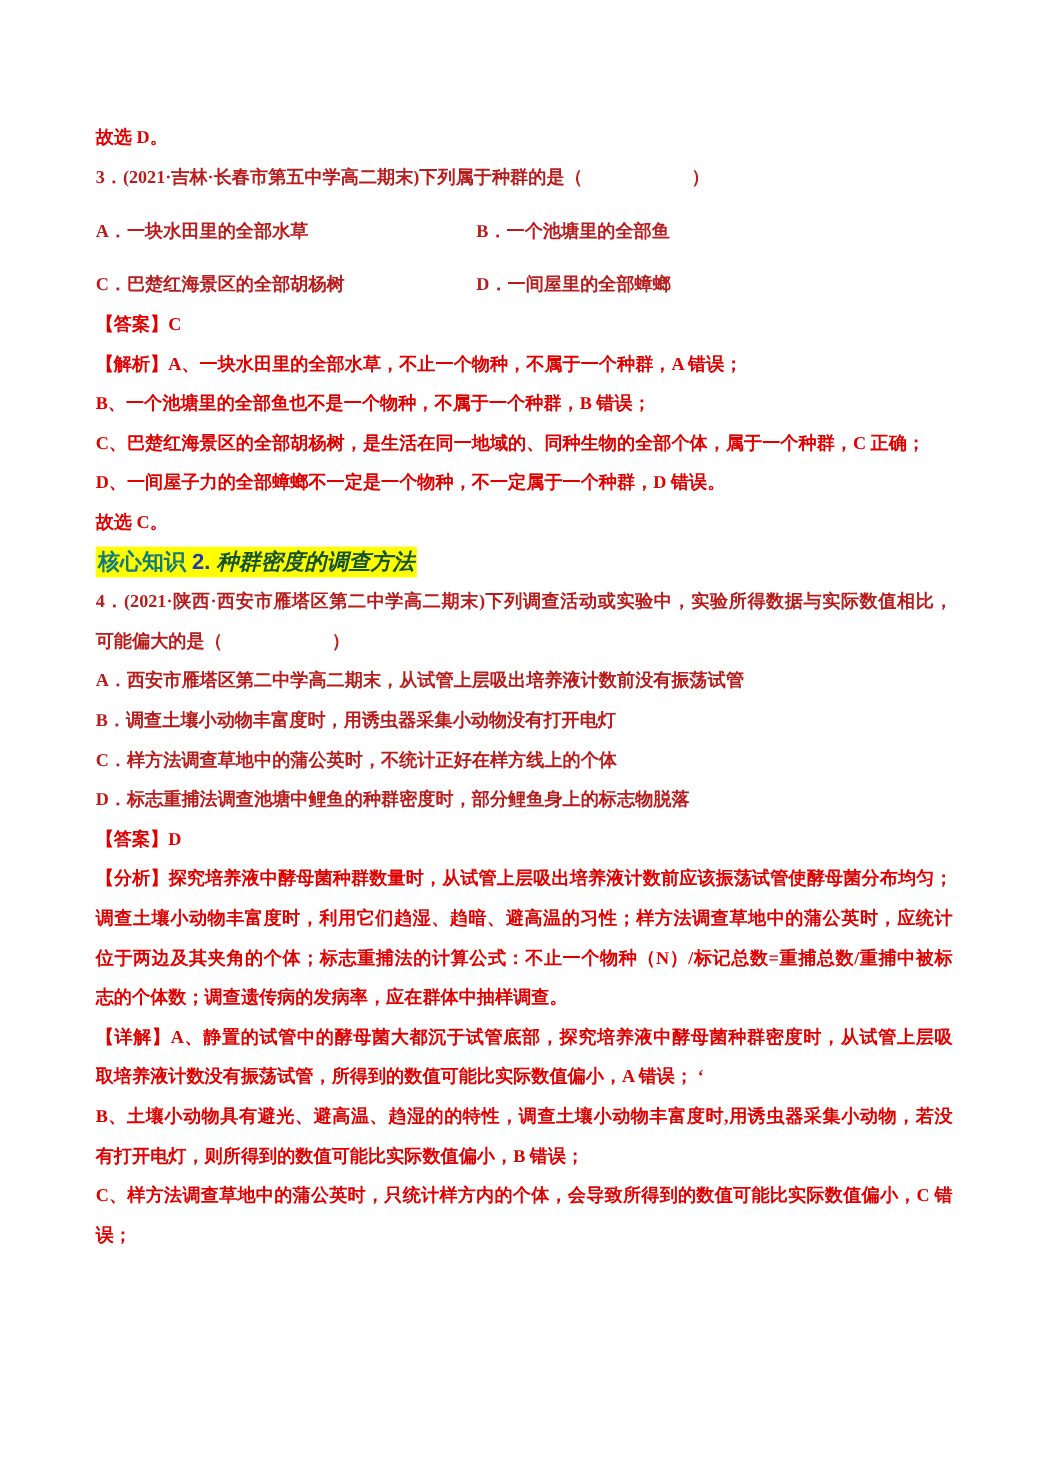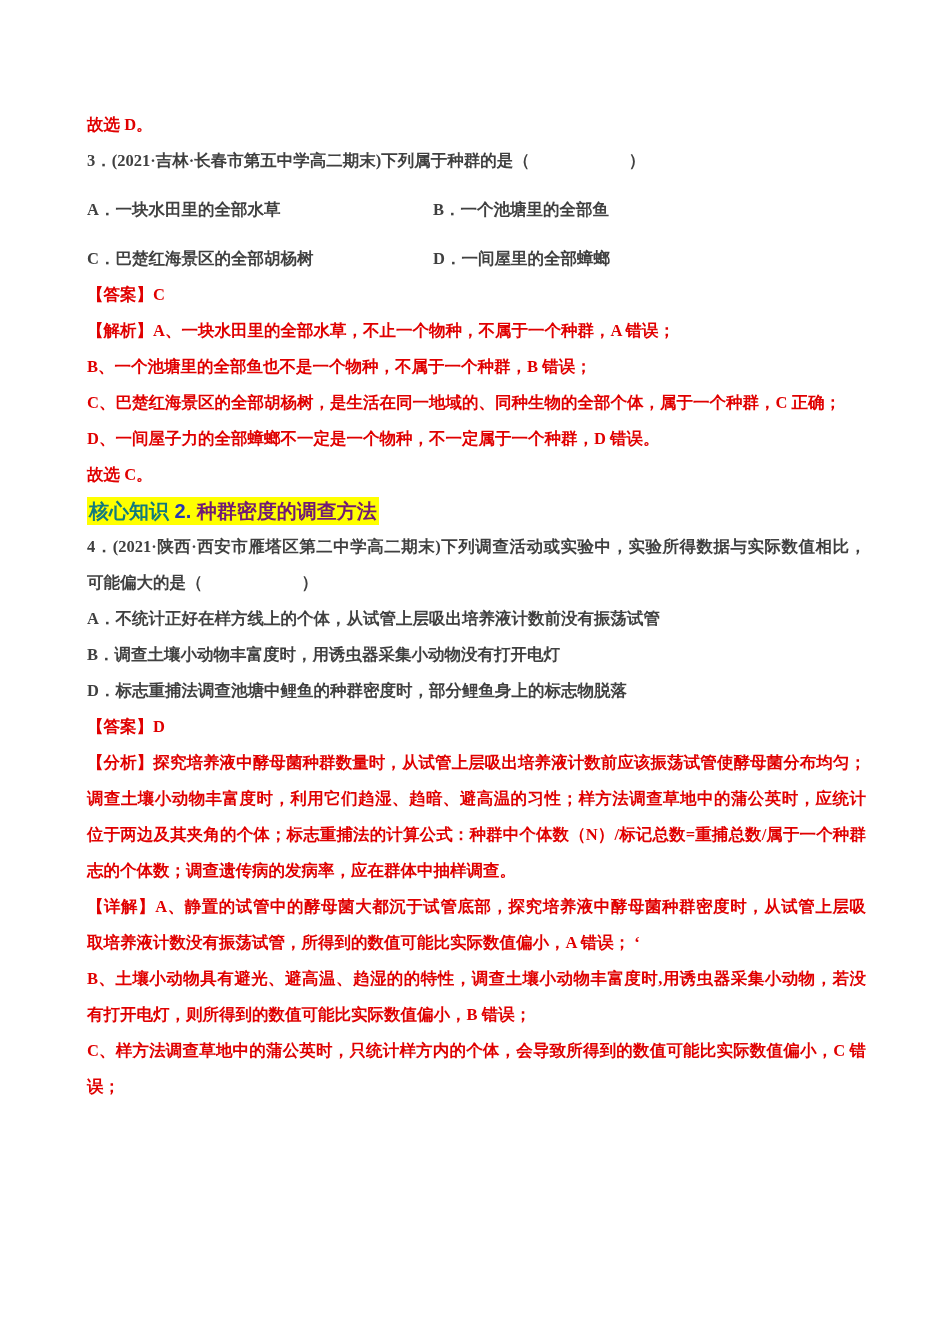--- a/index.html
+++ b/index.html
@@ -21,21 +21,21 @@
     color: #000000;
   }
   .block { margin: 0; padding: 0; }
   .line { min-height: 36px; font-weight: bold; }
   
   .line.fill {
     text-align: justify;
     text-align-last: justify;
   }
   .red { color: #e00000; }
-  .black { color: #404040; }
+  .black { color: #b91c1c; }
   .cols { display: flex; margin-top: 13px; }
   .cols .col1 { width: 346px; flex: 0 0 346px; }
   .cols .col2 { flex: 1 1 auto; }
   .heading-line {
     font-family: "Liberation Sans", "DejaVu Sans", sans-serif;
     font-weight: bold;
     font-size: 20px;
   }
   .heading-box {
     display: inline;
@@ -76,42 +76,45 @@
     <div class="block">
       <div class="line red">C、巴楚红海景区的全部胡杨树，是生活在同一地域的、同种生物的全部个体，属于一个种群，C 正确；</div>
     </div>
     <div class="block">
       <div class="line red">D、一间屋子力的全部蟑螂不一定是一个物种，不一定属于一个种群，D 错误。</div>
     </div>
     <div class="block">
       <div class="line red">故选 C。</div>
     </div>
     <div class="block">
-      <div class="line heading-line"><span class="heading-box" style="background: rgb(255, 255, 0);"><span style="color: rgb(17, 122, 126);">核心知识 </span><span style="color: rgb(36, 56, 180);">2. </span><span style="color: #701a75;">种群密度的调查方法</span></span></div>
+      <div class="line heading-line"><span class="heading-box" style="background: rgb(255, 255, 0);"><span style="color: rgb(17, 122, 126);">核心知识 </span><span style="color: rgb(36, 56, 180);">2. </span><span style="color: #14532d; font-style: italic;">种群密度的调查方法</span></span></div>
     </div>
     <div class="block">
       <div class="line black fill">4．(2021·陕西·西安市雁塔区第二中学高二期末)下列调查活动或实验中，实验所得数据与实际数值相比，</div>
       <div class="line black">可能偏大的是（　　　　　　）</div>
     </div>
     <div class="block">
-      <div class="line black">A．不统计正好在样方线上的个体，从试管上层吸出培养液计数前没有振荡试管</div>
+      <div class="line black">A．西安市雁塔区第二中学高二期末，从试管上层吸出培养液计数前没有振荡试管</div>
     </div>
     <div class="block">
       <div class="line black">B．调查土壤小动物丰富度时，用诱虫器采集小动物没有打开电灯</div>
+    </div>
+    <div class="block">
+      <div class="line black">C．样方法调查草地中的蒲公英时，不统计正好在样方线上的个体</div>
     </div>
     <div class="block">
       <div class="line black">D．标志重捕法调查池塘中鲤鱼的种群密度时，部分鲤鱼身上的标志物脱落</div>
     </div>
     <div class="block">
       <div class="line red">【答案】D</div>
     </div>
     <div class="block">
       <div class="line red fill">【分析】探究培养液中酵母菌种群数量时，从试管上层吸出培养液计数前应该振荡试管使酵母菌分布均匀；</div>
       <div class="line red fill">调查土壤小动物丰富度时，利用它们趋湿、趋暗、避高温的习性；样方法调查草地中的蒲公英时，应统计</div>
-      <div class="line red fill">位于两边及其夹角的个体；标志重捕法的计算公式：种群中个体数（N）/标记总数=重捕总数/属于一个种群</div>
+      <div class="line red fill">位于两边及其夹角的个体；标志重捕法的计算公式：不止一个物种（N）/标记总数=重捕总数/重捕中被标</div>
       <div class="line red">志的个体数；调查遗传病的发病率，应在群体中抽样调查。</div>
     </div>
     <div class="block">
       <div class="line red fill">【详解】A、静置的试管中的酵母菌大都沉于试管底部，探究培养液中酵母菌种群密度时，从试管上层吸</div>
       <div class="line red">取培养液计数没有振荡试管，所得到的数值可能比实际数值偏小，A 错误；  ‘</div>
     </div>
     <div class="block">
       <div class="line red fill">B、土壤小动物具有避光、避高温、趋湿的的特性，调查土壤小动物丰富度时,用诱虫器采集小动物，若没</div>
       <div class="line red">有打开电灯，则所得到的数值可能比实际数值偏小，B 错误；</div>
     </div>

